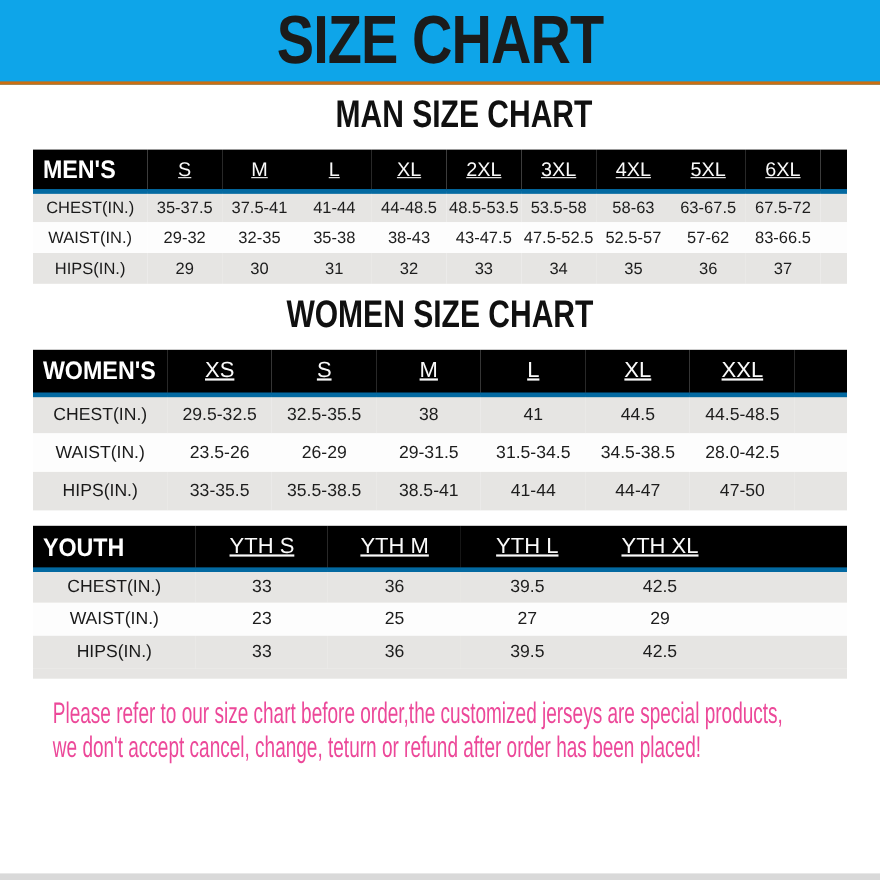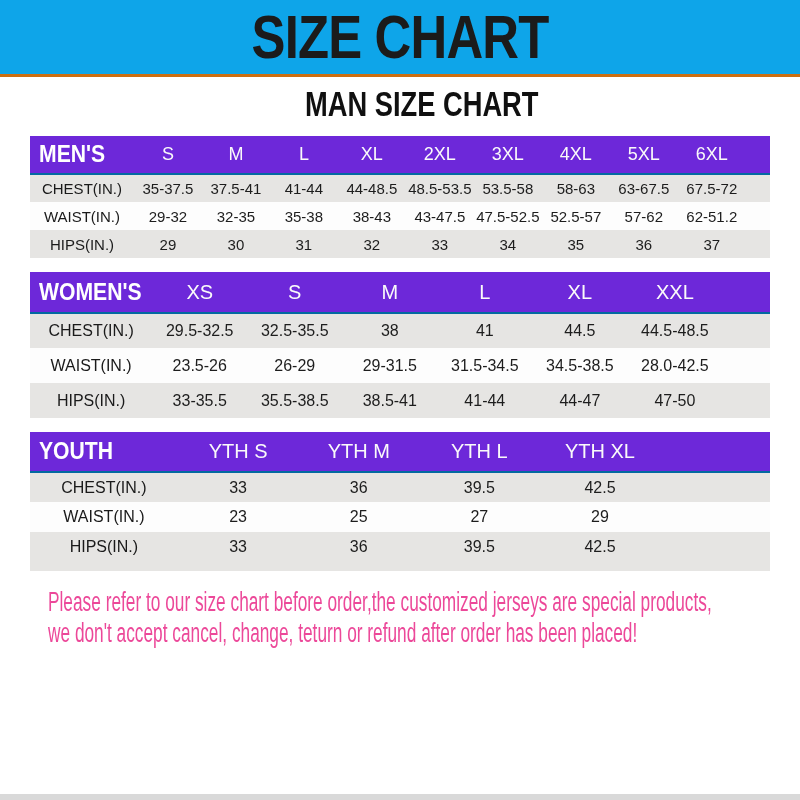--- a/index.html
+++ b/index.html
@@ -26,22 +26,22 @@
   .section-title > span{
     display:inline-block;transform:scaleX(0.78);transform-origin:center;
   }
   #sec0 .section-title{margin-top:9px;padding-left:43px;}
   #sec1 .section-title{margin-top:10px;}
   #sec2 .section-title{margin-top:27px;}
   
   .tablewrap{width:740px;margin:14px auto 0 auto;}
   table{width:100%;border-collapse:collapse;table-layout:fixed;}
   thead th{
-    background:#6d28d9;color:#fafafa;font-weight:400;
-    text-align:center;padding:0;border-bottom:2px solid #0369a1;
+    background:#000000;color:#fafafa;font-weight:400;
+    text-align:center;padding:0;border-bottom:4px solid #0369a1;text-decoration:underline;
   }
   thead th.lbl{text-align:left;padding-left:9px;}
   .hlbl{
     display:inline-block;font-weight:700;font-size:23px;color:#ffffff;
     transform:scaleX(0.92);transform-origin:left center;white-space:nowrap;
   }
   tbody td{
     text-align:center;color:#1d1d1d;padding:0;
   }
   tbody tr:nth-child(odd){background:#e6e5e3;}
@@ -123,21 +123,21 @@
           <tr>
             <td class="lbl">WAIST(IN.)</td>
             <td>29-32</td>
             <td>32-35</td>
             <td>35-38</td>
             <td>38-43</td>
             <td>43-47.5</td>
             <td>47.5-52.5</td>
             <td>52.5-57</td>
             <td>57-62</td>
-            <td>62-51.2</td>
+            <td>83-66.5</td>
             <td></td>
           </tr>
           <tr>
             <td class="lbl">HIPS(IN.)</td>
             <td>29</td>
             <td>30</td>
             <td>31</td>
             <td>32</td>
             <td>33</td>
             <td>34</td>
@@ -145,20 +145,23 @@
             <td>36</td>
             <td>37</td>
             <td></td>
           </tr>
         </tbody>
       </table>
   </div>
 </div>
 
 <div id="sec1" class="section">
+  <div class="section-title">
+    <span>WOMEN SIZE CHART</span>
+  </div>
   <div class="tablewrap">
     <table class="t1">
         <thead>
           <tr>
             <th class="lbl"><span class="hlbl">WOMEN'S</span></th>
             <th class="size">XS</th>
             <th class="size">S</th>
             <th class="size">M</th>
             <th class="size">L</th>
             <th class="size">XL</th>

